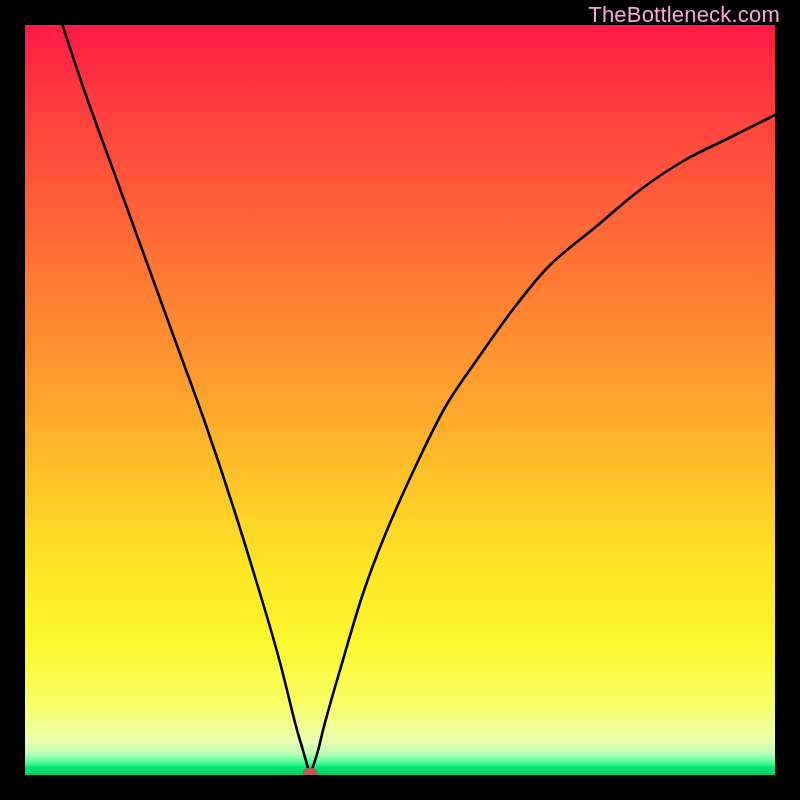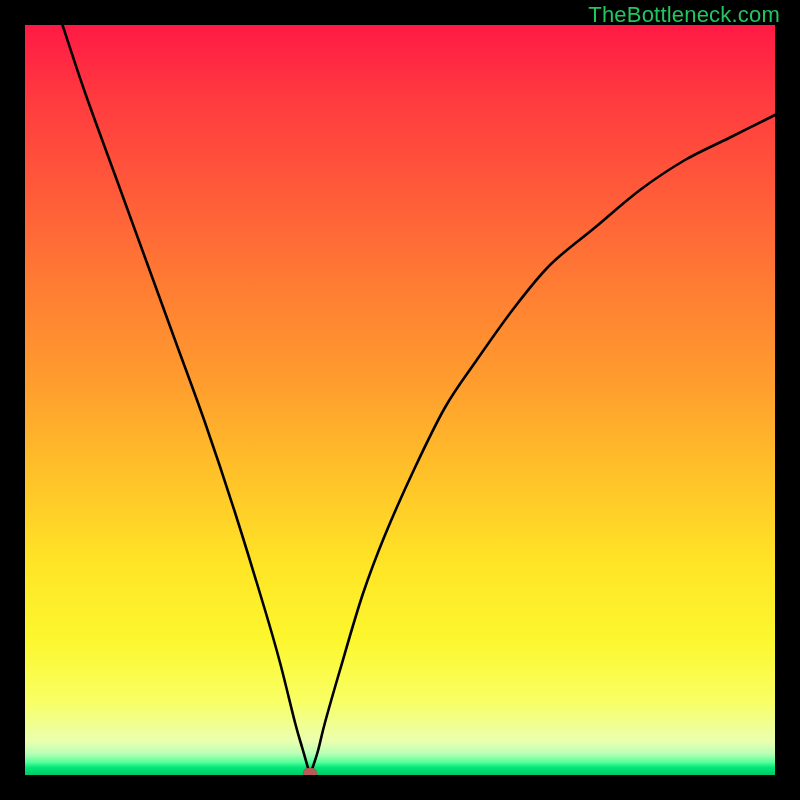--- a/index.html
+++ b/index.html
@@ -16,21 +16,21 @@
     left: 0;
     top: 0;
     width: 800px;
     height: 800px;
     background: #000;
   }
   .watermark {
     position: absolute;
     top: 2px;
     right: 20px;
-    color: #22c55e;
+    color: #f9a8d4;
     font-size: 22px;
     letter-spacing: 0.2px;
     font-weight: 500;
     z-index: 5;
   }
   .plot {
     position: absolute;
     left: 25px;
     top: 25px;
     width: 750px;

